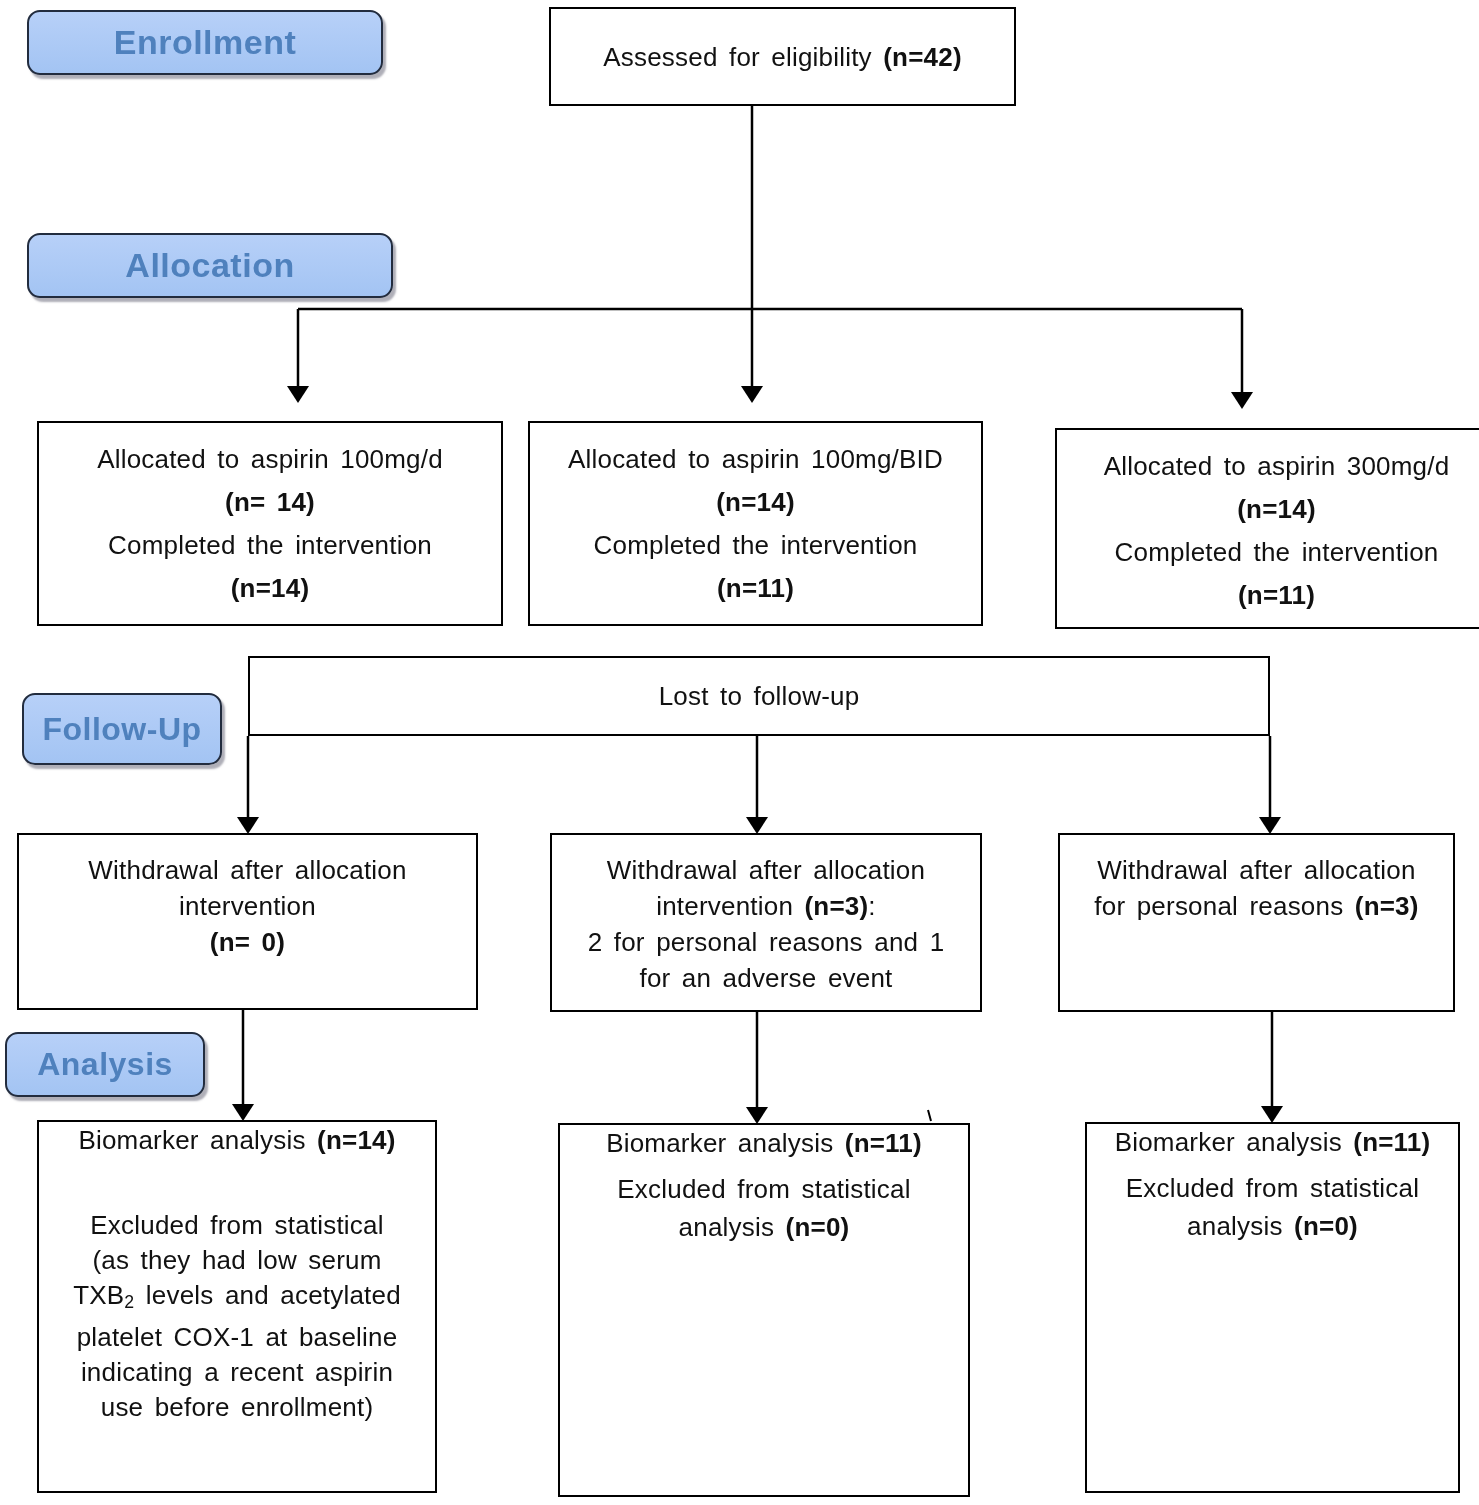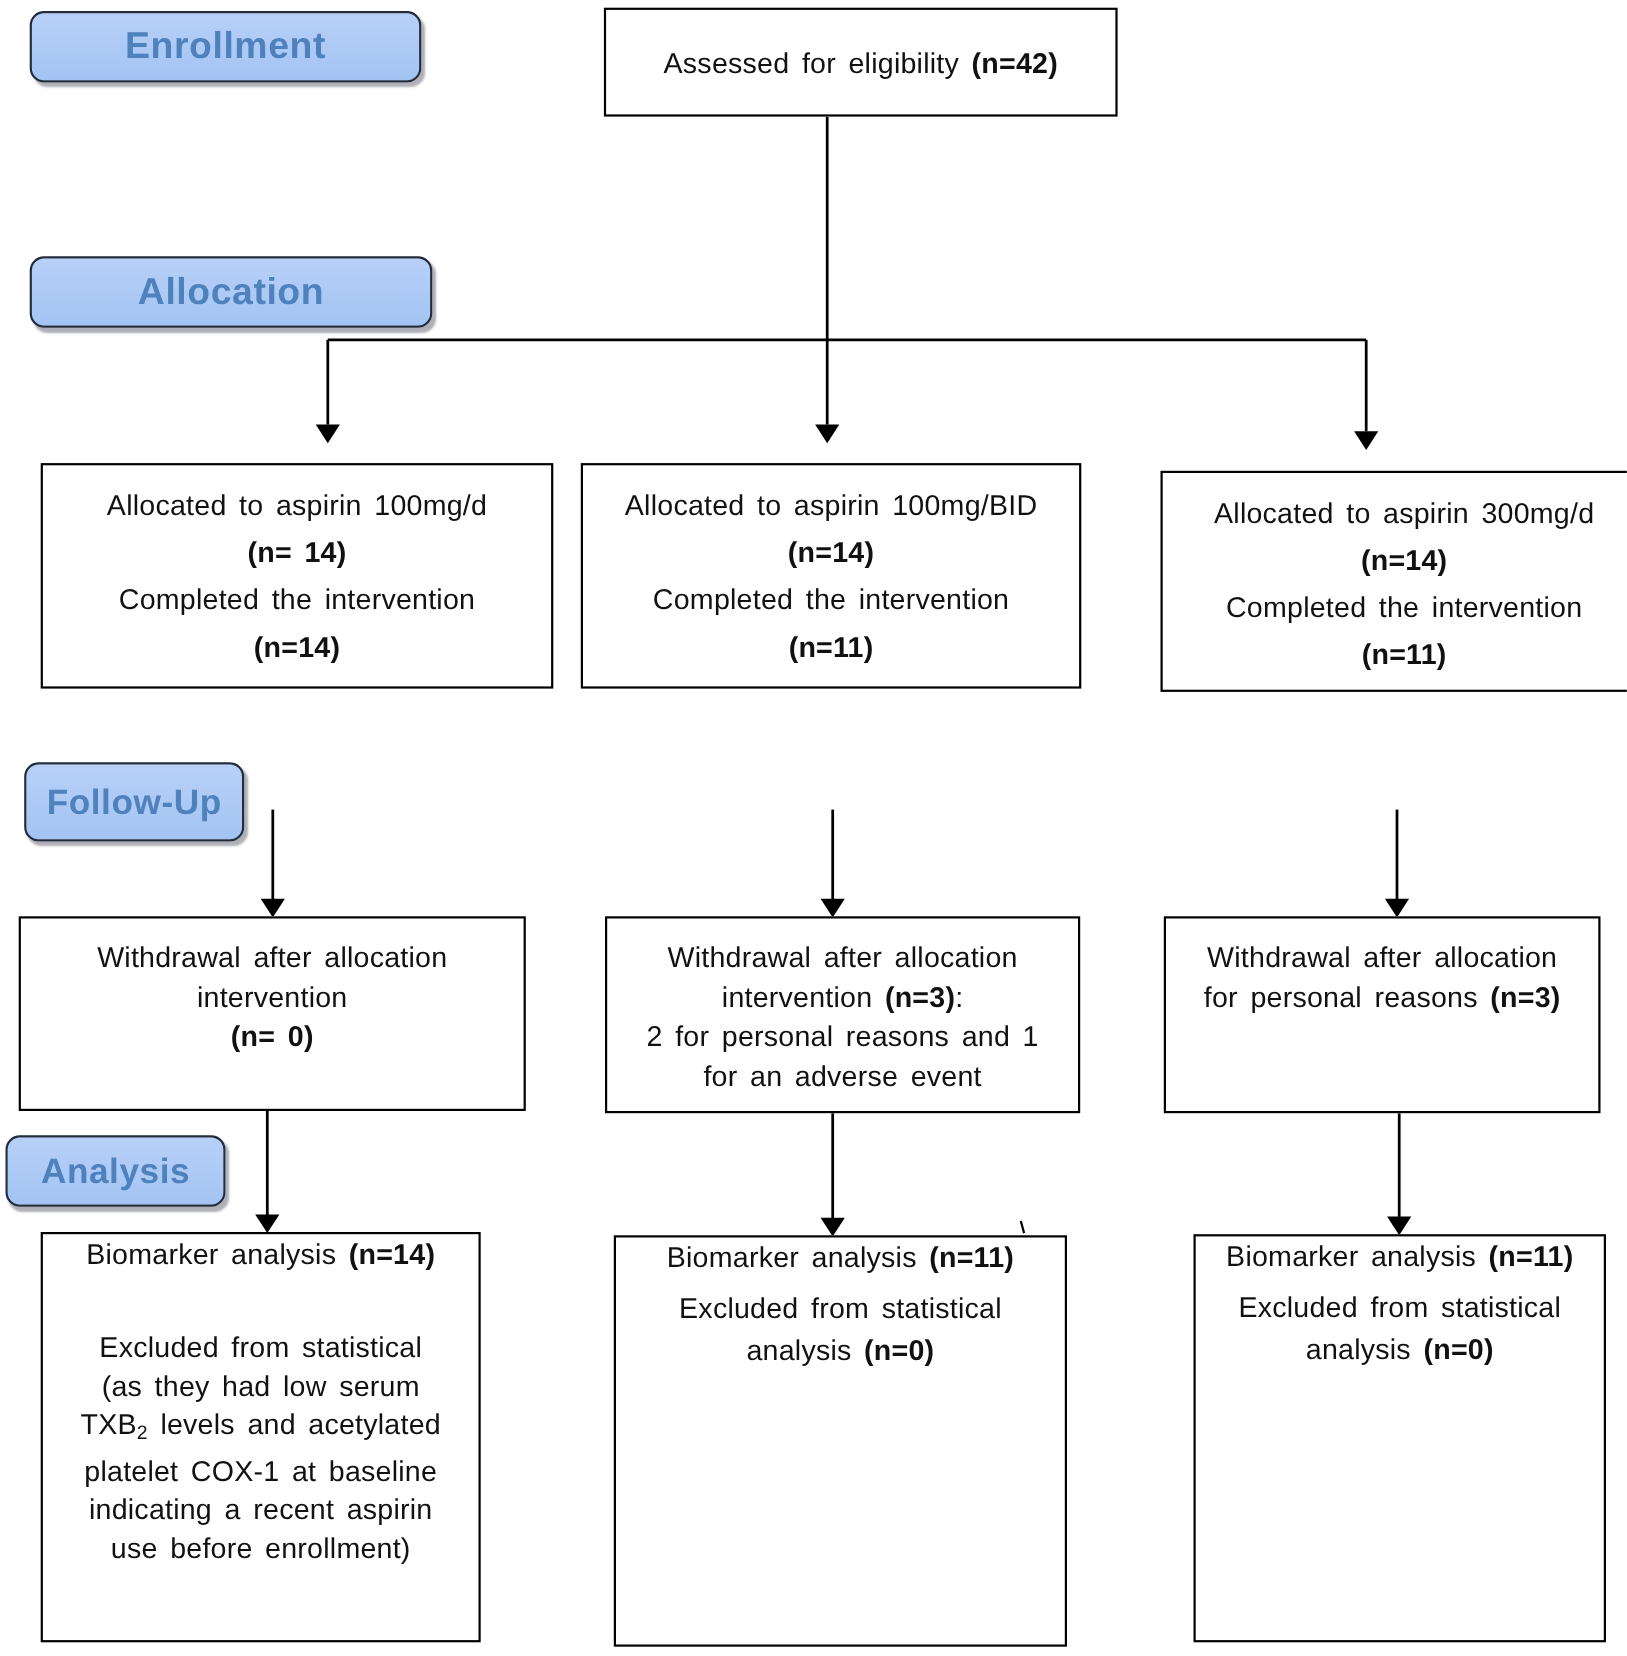--- a/index.html
+++ b/index.html
@@ -105,20 +105,23 @@
     <div class="ln"><span class="b">(n=11)</span></div>
   </div>
 
   <div class="box alloc" style="left:1055px;top:407px;width:443px;height:201px;">
     <div class="ln"><span>Allocated to aspirin 300mg/d</span></div>
     <div class="ln"><span class="b">(n=14)</span></div>
     <div class="ln"><span>Completed the intervention</span></div>
     <div class="ln"><span class="b">(n=11)</span></div>
   </div>
 
+  <div class="box center-v" style="left:248px;top:656px;width:1022px;height:80px;">
+    <div class="ln"><span>Lost to follow-up</span></div>
+  </div>
 
   <div class="box fu" style="left:17px;top:833px;width:461px;height:177px;">
     <div class="ln"><span>Withdrawal after allocation</span></div>
     <div class="ln"><span>intervention</span></div>
     <div class="ln"><span class="b">(n= 0)</span></div>
   </div>
 
   <div class="box fu" style="left:550px;top:833px;width:432px;height:179px;">
     <div class="ln"><span>Withdrawal after allocation</span></div>
     <div class="ln"><span>intervention </span><span class="b">(n=3)</span><span>:</span></div>

